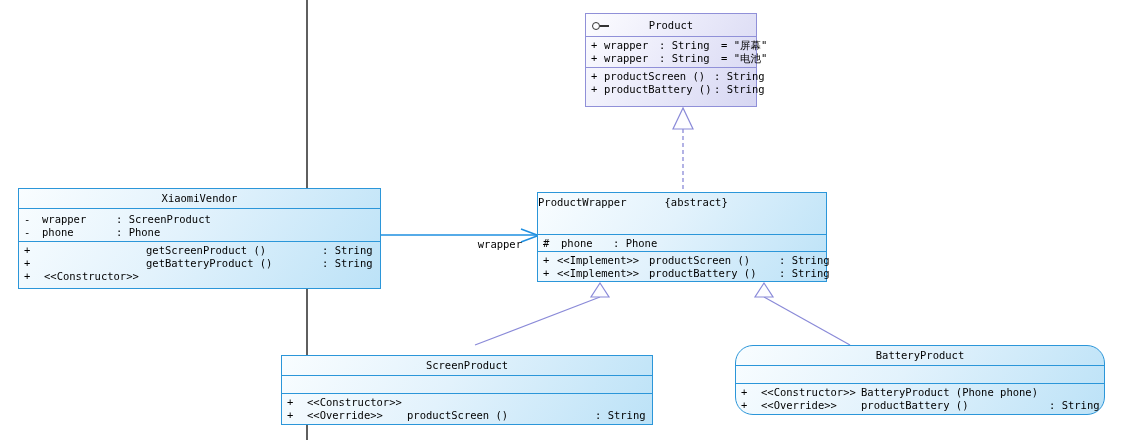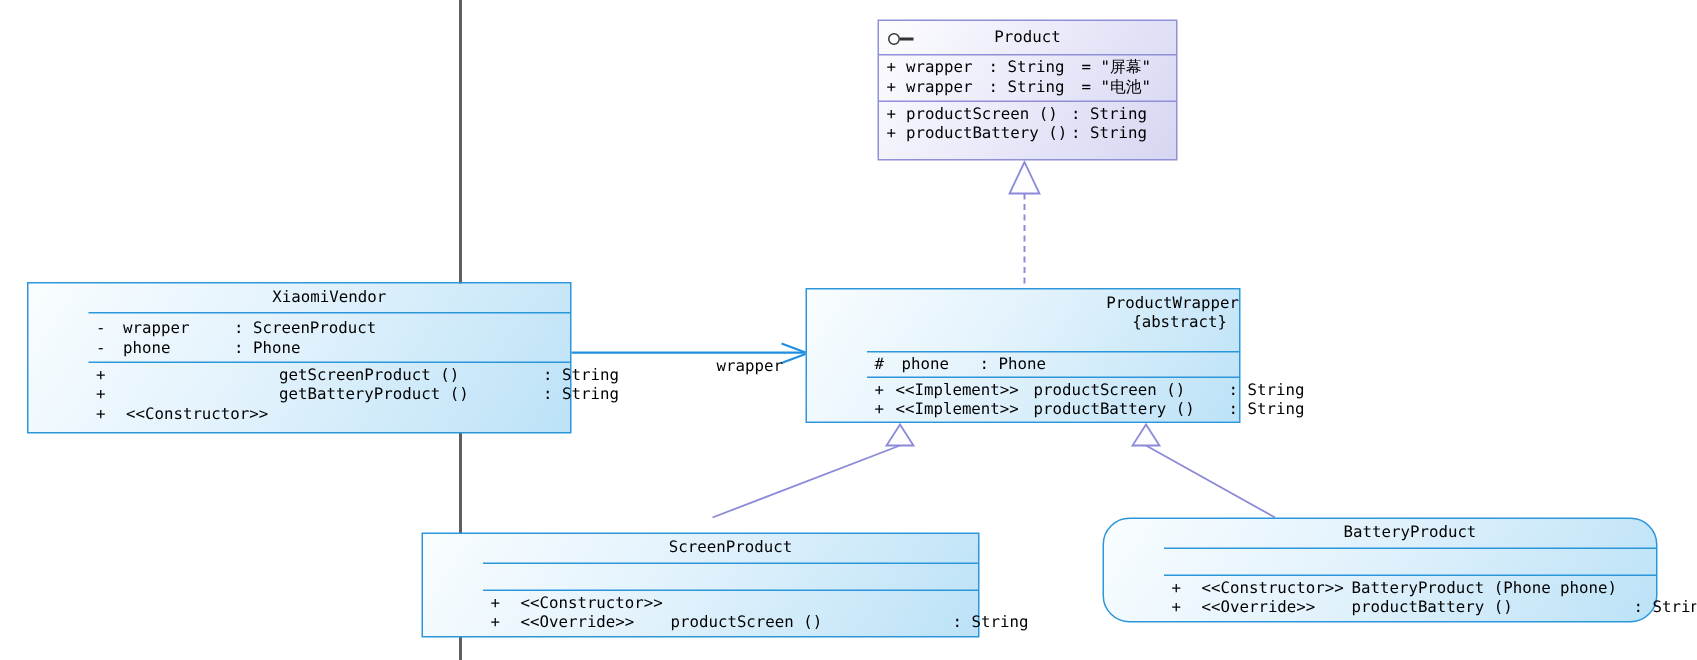--- a/index.html
+++ b/index.html
@@ -1,24 +1,24 @@
 <!DOCTYPE html>
 <html><head>
 <meta charset="utf-8">
 <style>
   html,body{margin:0;padding:0;background:#ffffff;}
   .canvas{position:relative;width:1131px;height:440px;background:#ffffff;overflow:hidden;
           font-family:"DejaVu Sans Mono",monospace;font-size:10.5px;line-height:13px;color:#000;}
   .vrule{position:absolute;top:0;width:1.5px;height:440px;background:#5f5f5f;z-index:0;}
   .connector-layer{position:absolute;left:0;top:0;z-index:1;}
   .uml-class{position:absolute;display:flex;flex-direction:column;box-sizing:border-box;z-index:2;}
-  .blue{border:1px solid #2b96d9;background:linear-gradient(125deg,#f9fdff 0%,#e2f2fc 45%,#bce2f7 100%);padding-left:40px;}
+  .blue{border:1px solid #2b96d9;background:linear-gradient(125deg,#f9fdff 0%,#e2f2fc 45%,#bce2f7 100%);}
   .purple{border:1px solid #9090d8;background:linear-gradient(125deg,#fdfdff 0%,#ebebfa 45%,#d6d6f2 100%);}
   .cls-header{position:relative;flex:0 0 auto;display:flex;align-items:center;justify-content:center;}
-  .cls-header.two-line{flex-direction:column;align-items:flex-end;justify-content:flex-start;padding-top:3px;}
+  .cls-header.two-line{align-items:flex-start;justify-content:flex-start;padding-top:3px;gap:38px;}
   .cls-title{text-align:center;white-space:pre;}
   .cls-tag{text-align:right;padding-right:8px;white-space:pre;}
   .sect{flex:0 0 auto;box-sizing:border-box;padding-top:2px;}
   .blue .sect{border-top:1px solid #2b96d9;}
   .purple .sect{border-top:1px solid #9090d8;}
   .sect.grow{flex:1 1 auto;}
   .row{display:grid;padding-left:5px;white-space:pre;}
   .row span{white-space:pre;overflow:visible;}
   .g-prod-a{grid-template-columns:13px 55px 62px 1fr;}
   .g-prod-m{grid-template-columns:13px 110px 1fr;}
@@ -57,21 +57,21 @@
     </g>
 
     <g>
       <line x1="381" y1="235" x2="537" y2="235" stroke="#1e8fe1" stroke-width="1.5"></line>
       <path d="M521,229 L537,235 M521,242 L537,236" fill="none" stroke="#1e8fe1" stroke-width="1.4"></path>
     </g>
   </svg>
 
   <div class="assoc-label" style="left:442px;top:238px;width:80px;">wrapper</div>
 
-  <div class="uml-class purple" style="left:585px;top:13px;width:200px;height:94px;">
+  <div class="uml-class purple" style="left:585px;top:13px;width:172px;height:94px;">
     <div class="cls-header" style="height:22px;">
       <span class="lollipop">
         <span class="lolli-circle"></span>
         <span class="lolli-stem"></span>
       </span>
       <span class="cls-title">Product</span>
     </div>
     <div class="sect" style="height:31px;">
       <div class="row g-prod-a">
         <span>+</span>

